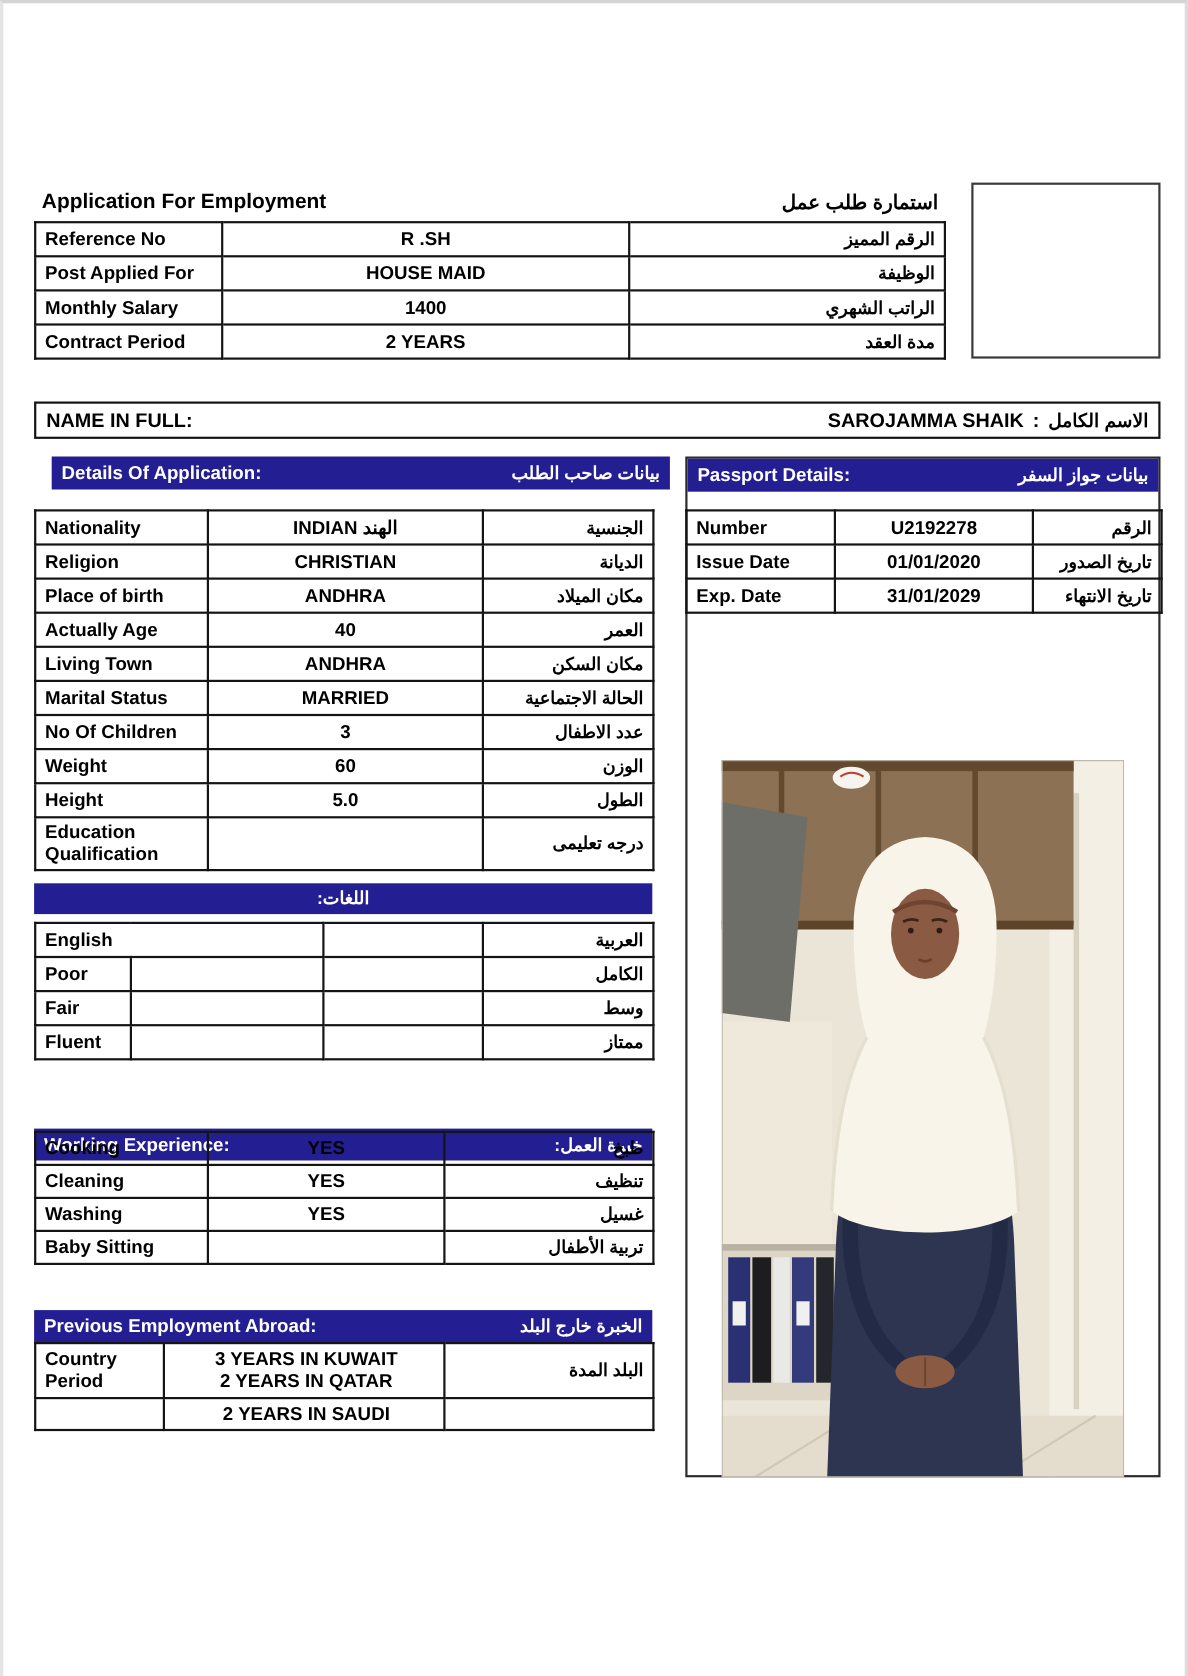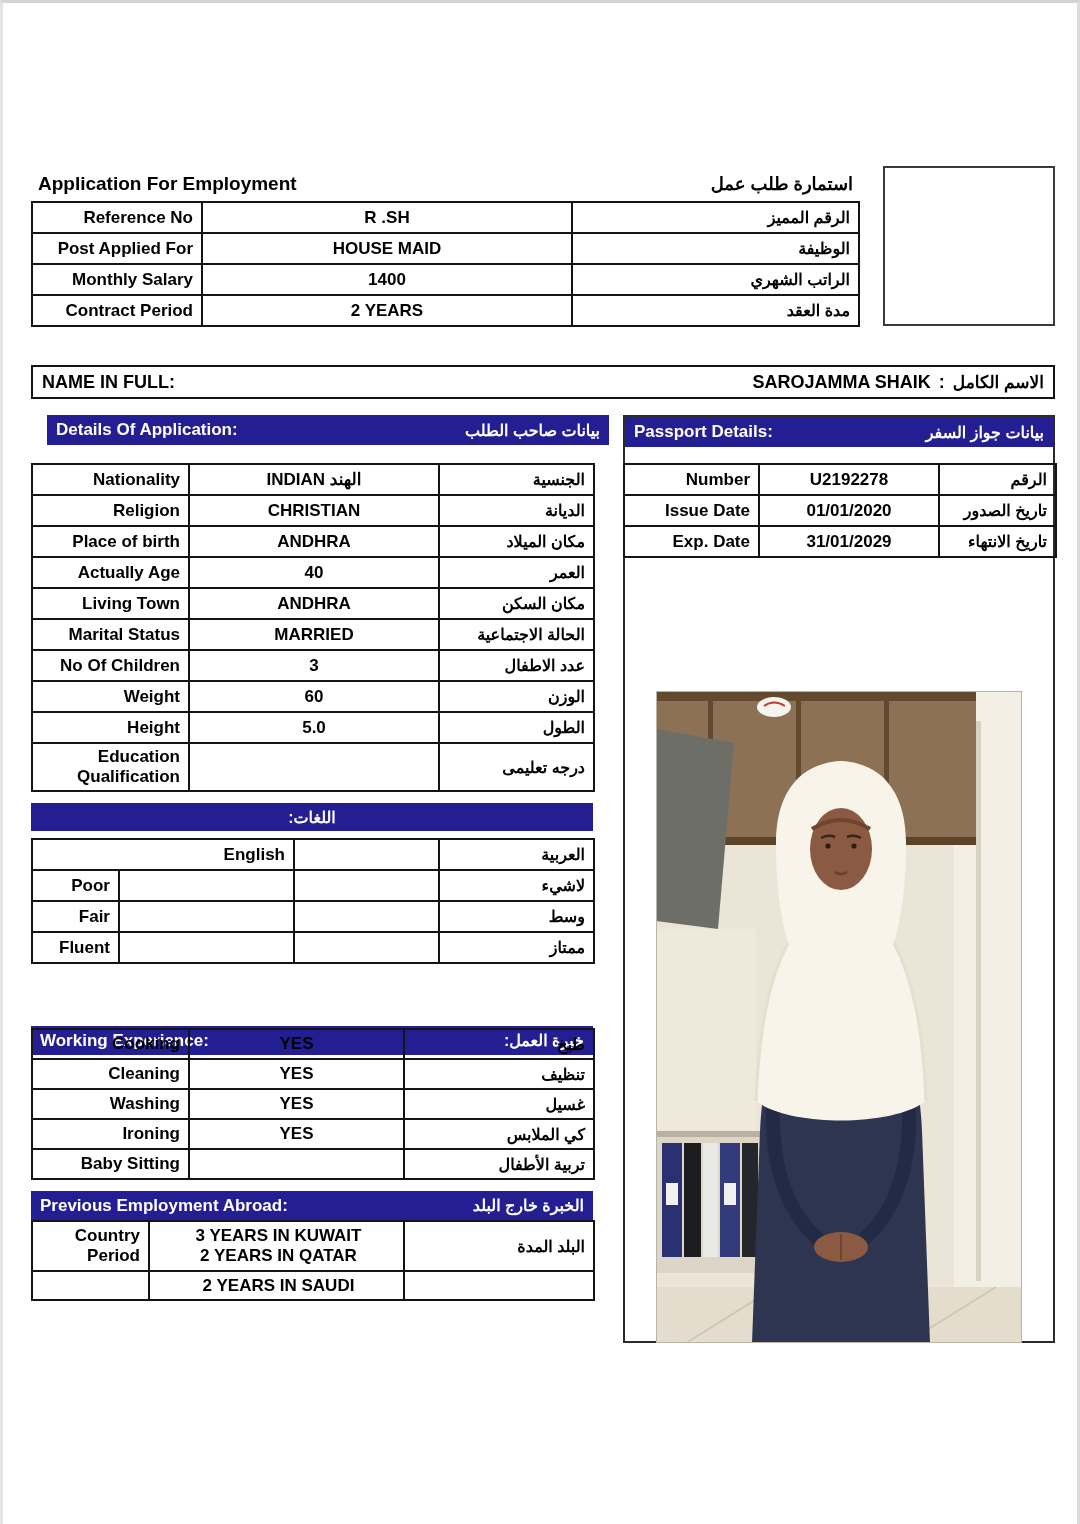--- a/index.html
+++ b/index.html
@@ -8,21 +8,21 @@
           border-top: 3px solid #d4d4d4; border-left: 3px solid #e4e4e4; border-right: 3px solid #dcdcdc; }
   .abs { position: absolute; }
 
   .title-en { left: 35px; top: 170px; font-size: 19px; font-weight: bold; }
   .title-ar { left: 568px; top: 170px; width: 282px; text-align: right; direction: rtl;
               font-size: 18px; font-weight: bold; }
 
   table.grid { border-collapse: collapse; table-layout: fixed; }
   .grid td { border: 2px solid #141414; font-weight: bold; font-size: 17px;
              padding: 0 8px; vertical-align: middle; overflow: hidden; }
-  td.en  { text-align: right; margin-top: 28px; }
+  td.en  { text-align: left; margin-top: 28px; }
   td.val { text-align: center; }
   td.vleft { text-align: center; padding-left: 12px; }
   td.ar  { text-align: right; direction: rtl; font-size: 16px; }
   .r31 td { height: 31px; }
   .r30 td { height: 30px; }
   tr.tall td { height: 48px; }
   tr.tall2 td { height: 50px; }
   tr.r29 td { height: 29px; }
 
   .bar { position: absolute; background: #241e93; color: #fff; display: flex;
@@ -172,21 +172,21 @@
     <tbody>
         <tr>
       <td class="en" colspan="2">English</td>
       <td class="val"></td>
       <td class="ar">العربية</td>
     </tr>
     <tr>
       <td class="en">Poor</td>
       <td></td>
       <td></td>
-      <td class="ar">لاشيء</td>
+      <td class="ar">الكامل</td>
     </tr>
     <tr>
       <td class="en">Fair</td>
       <td></td>
       <td></td>
       <td class="ar">وسط</td>
     </tr>
     <tr>
       <td class="en">Fluent</td>
       <td></td>
@@ -215,25 +215,20 @@
     </tr>
     <tr>
       <td class="en">Cleaning</td>
       <td class="val">YES</td>
       <td class="ar">تنظيف</td>
     </tr>
     <tr>
       <td class="en">Washing</td>
       <td class="val">YES</td>
       <td class="ar">غسيل</td>
-    </tr>
-    <tr>
-      <td class="en">Ironing</td>
-      <td class="val">YES</td>
-      <td class="ar">كي الملابس</td>
     </tr>
     <tr>
       <td class="en">Baby Sitting</td>
       <td class="val"></td>
       <td class="ar">تربية الأطفال</td>
     </tr>
   </tbody>
     </table>
 
   <div class="bar" style="left:28px; top:1188px; width:562px; height:29px;">

